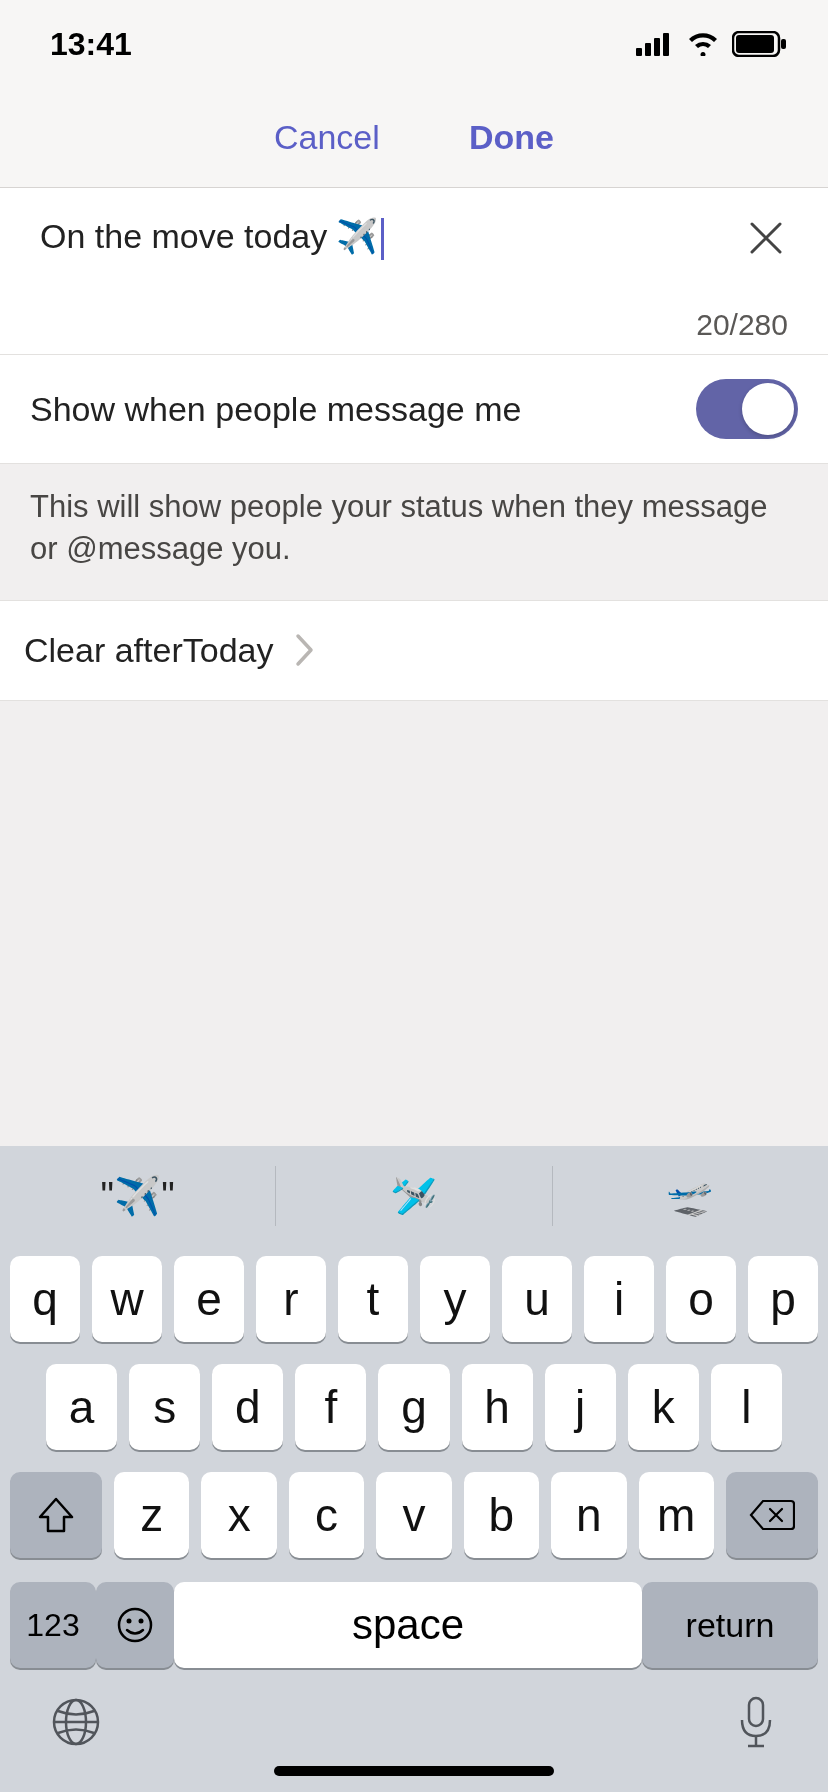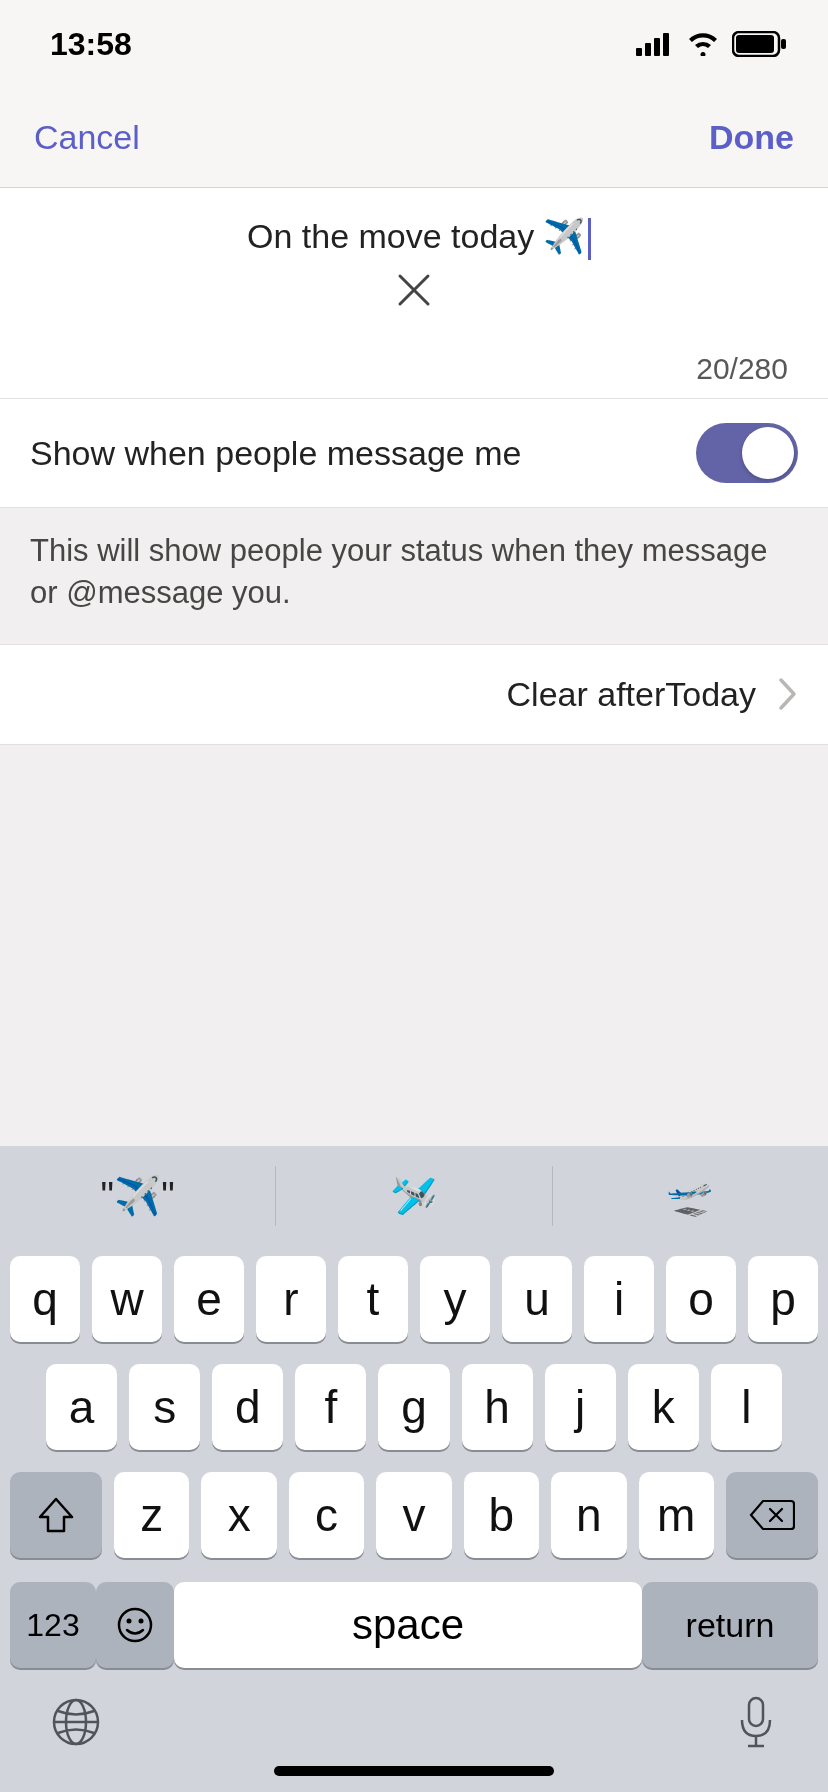--- a/index.html
+++ b/index.html
@@ -5,43 +5,43 @@
   * { box-sizing: border-box; margin: 0; padding: 0; }
   html, body { width: 828px; height: 1792px; font-family: -apple-system, "Helvetica Neue", Arial, sans-serif; background: #f1efef; overflow: hidden; }
   .screen { width: 828px; height: 1792px; display: flex; flex-direction: column; background: #f1efef; position: relative; }
 
   
   .status-bar { height: 88px; display: flex; align-items: center; justify-content: space-between; padding: 0 40px 0 50px; background: #f7f6f5; }
   .status-time { font-size: 32px; font-weight: 600; }
   .status-icons { display: flex; align-items: center; gap: 12px; }
 
   
-  .nav-bar { height: 100px; display: flex; align-items: center; justify-content: space-between; padding: 0 34px; background: #f7f6f5; border-bottom: 1px solid #d7d4d2; }
+  .nav-bar { height: 100px; display: flex; align-items: center; justify-content: center; padding: 0 34px; background: #f7f6f5; border-bottom: 1px solid #d7d4d2; }
   .nav-title { font-size: 34px; font-weight: 600; color: #222; flex: 1; text-align: center; }
   .nav-btn { font-size: 34px; font-weight: 400; color: #5b5fc7; background: none; border: none; cursor: pointer; min-width:140px; text-align:left;}
   .nav-btn.right { text-align:right; font-weight:600;}
 
   
   .input-section { background: #fff; border-bottom: 1px solid #e3e1df; padding: 20px 30px 12px 40px; }
-  .input-row { display: flex; align-items: center; flex-direction: column; }
+  .input-row { display: flex; align-items: center; }
   .status-input-wrap { flex: 1; font-size: 34px; color: #222; position: relative; padding: 8px 0;}
   .cursor { display: inline-block; width: 3px; height: 42px; background: #5b5fc7; vertical-align: middle; margin-left: 2px;}
   .clear-btn { width: 44px; height: 44px; display: flex; align-items: center; justify-content: center; color: #555; font-size: 40px; background:none;border:none;cursor:pointer;margin-right:10px;}
   .char-count { text-align: right; color: #5a5856; font-size: 30px; margin-top: 40px; padding-right: 10px;}
 
   
   .toggle-row { background: #fff; display: flex; align-items: center; justify-content: space-between; padding: 24px 30px; border-bottom: 1px solid #e3e1df;}
   .toggle-label { font-size: 34px; color: #222; }
   .switch { width: 102px; height: 60px; border-radius: 60px; background: #6264a7; position: relative; cursor: pointer;}
   .switch-knob { position: absolute; right: 4px; top: 4px; width: 52px; height: 52px; border-radius: 50%; background: #fff; box-shadow: 0 2px 4px rgba(0,0,0,0.2);}
   
   .helper-text { font-size: 31px; color: #484644; padding: 22px 30px 30px 30px; line-height:1.35;}
 
   
-  .clear-row { background: #fff; display: flex; align-items: center; justify-content: flex-end; padding: 30px 30px 30px 24px; border-top: 1px solid #e3e1df; border-bottom: 1px solid #e3e1df;}
+  .clear-row { background: #fff; display: flex; align-items: center; justify-content: flex-start; padding: 30px 30px 30px 24px; border-top: 1px solid #e3e1df; border-bottom: 1px solid #e3e1df;}
   .clear-label { font-size: 34px; color: #222; }
   .clear-value { font-size: 34px; color: #222; display: flex; align-items: center; gap: 22px;}
   .chevron { color: #aaa; font-size: 36px; }
 
   .spacer { flex: 1; }
 
   
   .keyboard { background: #d1d5db; width: 100%; padding-top: 0; }
   .kb-suggestions { height: 100px; display: flex; align-items: center; justify-content: space-around; }
   .kb-sugg { flex: 1; text-align: center; font-size: 38px; color: #222; border-right: 1px solid #b5b9bf; height: 60px; display:flex;align-items:center;justify-content:center;}
@@ -58,21 +58,21 @@
   .kb-return { width: 176px; height:86px; background:#adb3bd; border-radius:10px; box-shadow: 0 2px 0 #888d93; display:flex;align-items:center;justify-content:center;font-size:34px;}
   .kb-footer { height: 110px; display:flex; align-items:center; justify-content:space-between; padding: 0 50px 30px 50px;}
   .home-indicator { position:absolute; bottom:16px; left:50%; transform:translateX(-50%); width:280px; height:10px; background:#000; border-radius:10px;}
 </style>
 </head>
 <body>
 
 <div class="screen">
 
   <div class="status-bar">
-    <div class="status-time">13:58</div>
+    <div class="status-time">13:41</div>
     <div class="status-icons">
       <svg width="38" height="24" viewBox="0 0 38 24">
           <rect x="0" y="16" width="6" height="8" rx="1" fill="#000"></rect>
           <rect x="9" y="11" width="6" height="13" rx="1" fill="#000"></rect>
           <rect x="18" y="6" width="6" height="18" rx="1" fill="#000"></rect>
           <rect x="27" y="1" width="6" height="23" rx="1" fill="#000"></rect>
         </svg>
       <svg width="34" height="24" viewBox="0 0 34 24">
           <path d="M17 20 a2.5 2.5 0 1 0 0.001 0 Z M9 13 a12 12 0 0 1 16 0 l-3 3 a8 8 0 0 0 -10 0 Z M3 7 a20 20 0 0 1 28 0 l-3 3 a16 16 0 0 0 -22 0 Z" fill="#000"></path>
         </svg>

